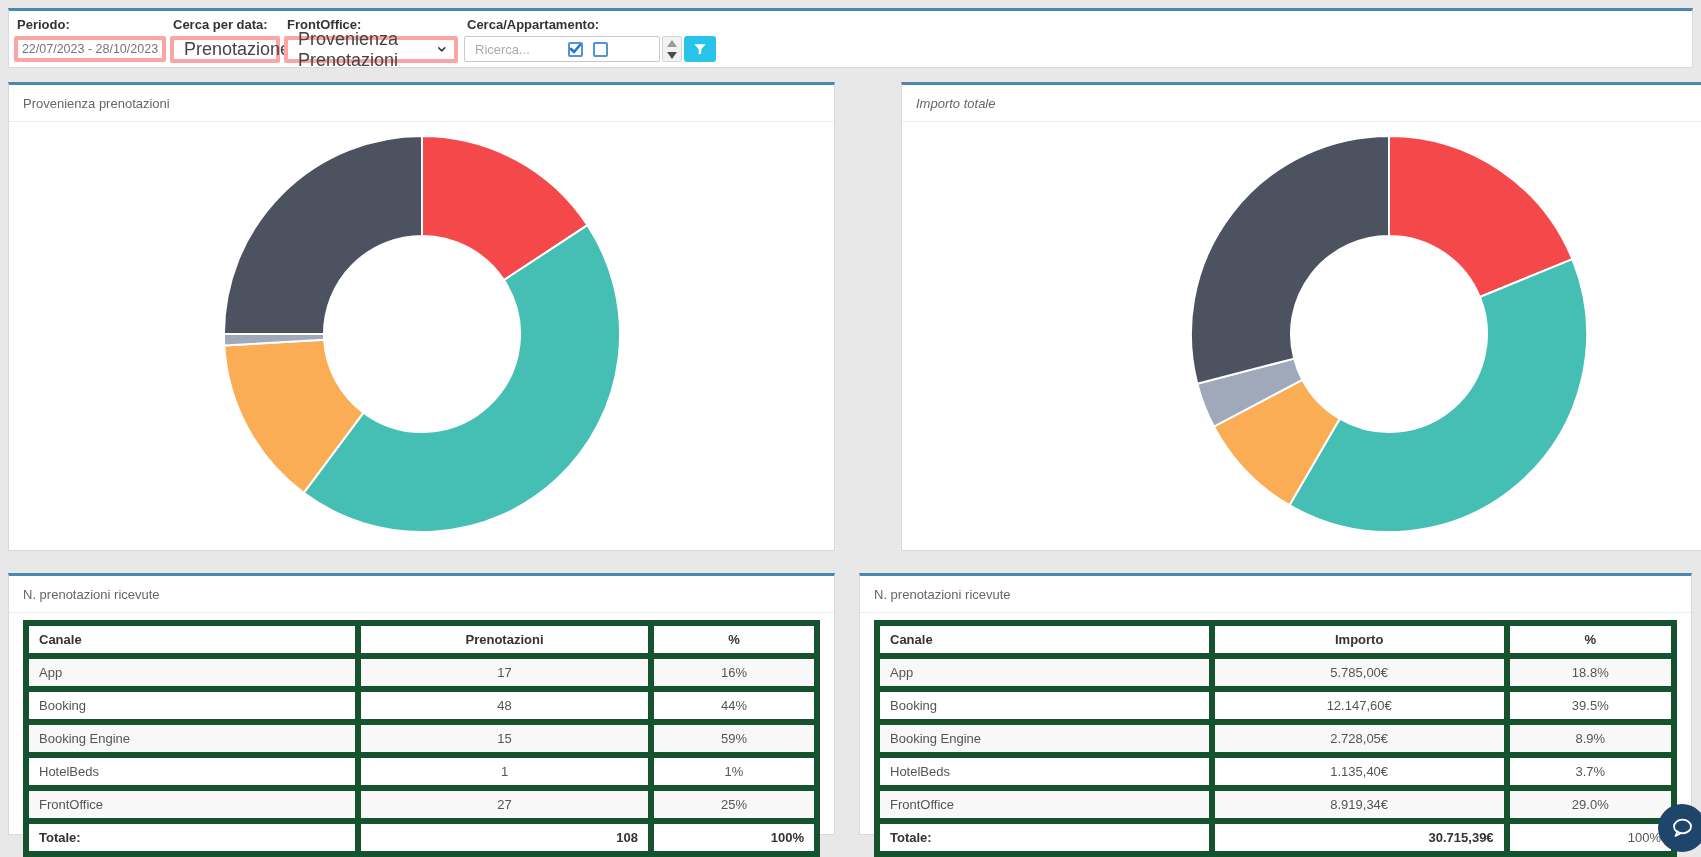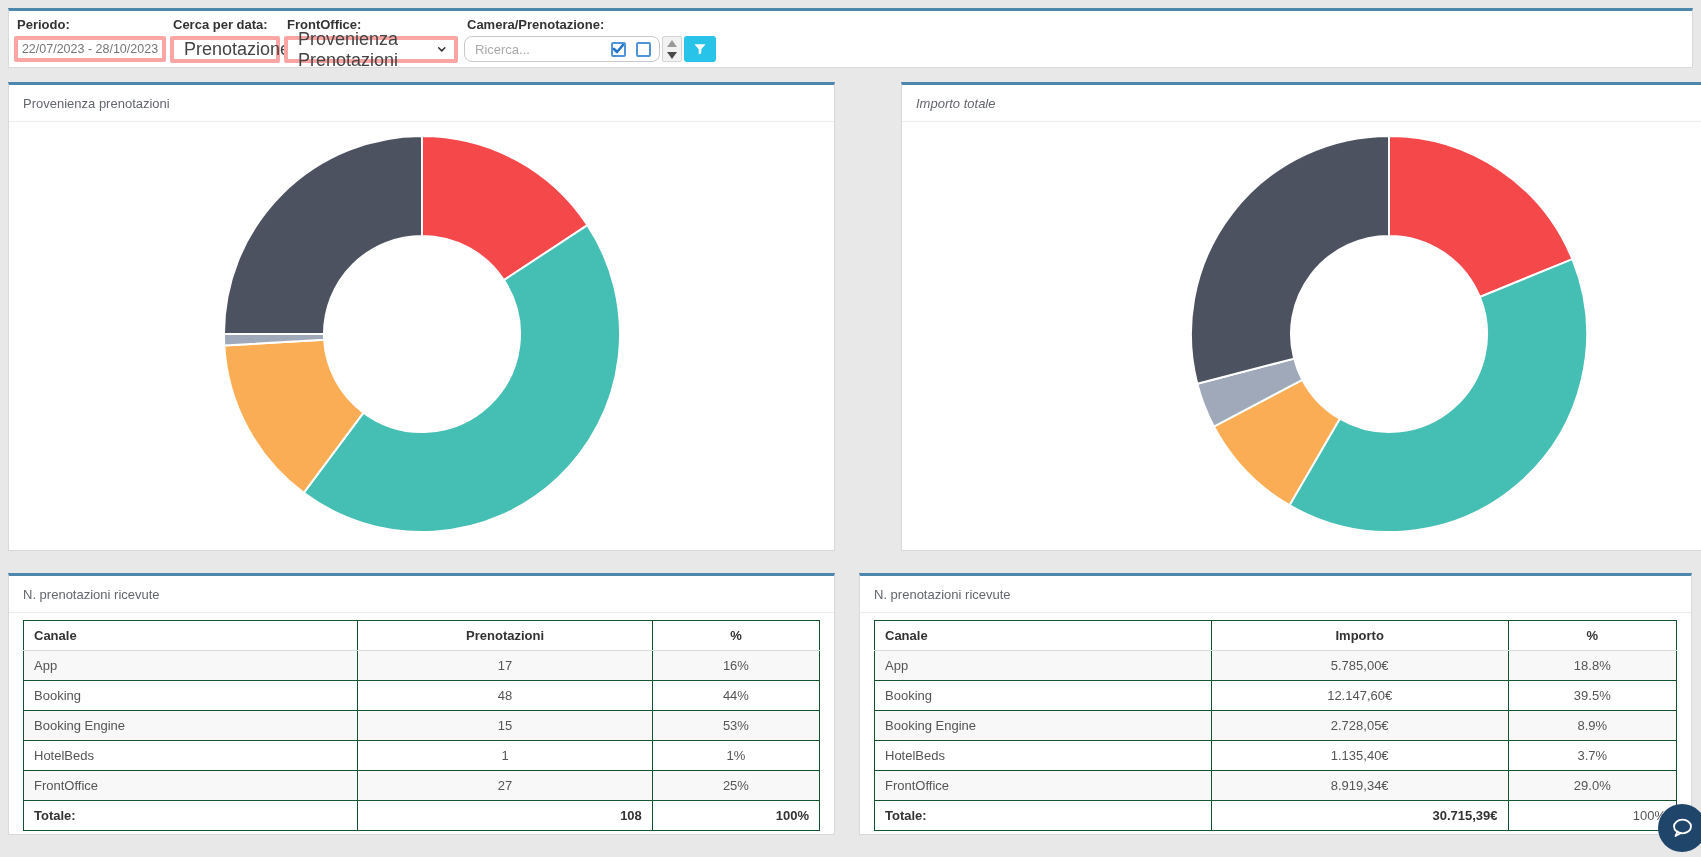--- a/index.html
+++ b/index.html
@@ -20,42 +20,42 @@
   #filter-bar { left:8px; top:8px; width:1685px; height:60px; display:flex; padding:5px 5px; }
   .fgroup { display:flex; flex-direction:column; }
   .fgroup .flabel { font-size:13px; font-weight:bold; color:#333; margin:1px 0 4px 3px; white-space:nowrap; }
   .g1 { width:152px; margin-right:4px; }
   .g2 { width:110px; margin-right:4px; }
   .g3 { width:174px; margin-right:6px; }
   .ctl { height:27px; border:4px solid #fca5a5; border-radius:2px; background:#fff; }
   input.ctl { width:100%; text-align:center; font-size:12.5px; color:#777; font-family:"Liberation Sans",sans-serif; outline:none; }
   .select { display:flex; align-items:center; justify-content:space-between; padding:0 8px 0 10px; font-size:18px; color:#444; cursor:pointer; }
   .g4row { display:flex; align-items:stretch; gap:2px; height:27px; }
-  .searchbox { width:196px; border:1px solid #c9c9c9; border-radius:8px; background:#fff; display:flex; align-items:center; padding:0 8px; justify-content:space-between; }
+  .searchbox { width:196px; border:1px solid #c9c9c9; border-radius:2px; background:#fff; display:flex; align-items:center; padding:0 8px; }
   .searchbox input { border:none; outline:none; width:95px; font-size:13px; color:#777; font-family:"Liberation Sans",sans-serif; }
   .searchbox input::placeholder { color:#aaa; }
   .cbrow { display:flex; gap:10px; align-items:center; }
   .cb { width:15px; height:15px; border:2px solid #4f94d6; border-radius:2px; background:#fff; display:flex; align-items:center; justify-content:center; cursor:pointer; }
   .spinner { width:20px; border:1px solid #d5d5d5; background:#f2f2f2; border-radius:2px; display:flex; flex-direction:column; }
   .spin-btn { flex:1; display:flex; align-items:center; justify-content:center; cursor:pointer; }
   .tri-up { width:0; height:0; border-left:5px solid transparent; border-right:5px solid transparent; border-bottom:7px solid #9a9a9a; }
   .tri-down { width:0; height:0; border-left:5px solid transparent; border-right:5px solid transparent; border-top:7px solid #4a4a4a; }
   .btn-filter { width:32px; background:#27c3e8; border:none; border-radius:3px; display:flex; align-items:center; justify-content:center; cursor:pointer; }
   
   .panel-title { padding:11px 14px 10px 14px; font-size:13px; color:#63676d; border-bottom:1px solid #ececec; }
   #chart-left  { left:8px;   top:82px; width:827px; height:469px; }
   #chart-right { left:901px; top:82px; width:976px; height:469px;font-style:italic; }
   .chart-area { display:flex; justify-content:center; align-items:center; height:calc(100% - 41px); }
   svg.donut { width:406px; height:406px; }
   
   #table-left  { left:8px;   top:573px; width:827px; height:262px; }
   #table-right { left:859px; top:573px; width:833px; height:262px; }
   .table-wrap { padding:7px 14px; }
   table.data { width:100%; border-collapse:collapse; font-size:13px; color:#555; }
-  table.data th, table.data td { border:1px solid #14532d; padding:6px 10px; height:30px; }
+  table.data th, table.data td { border:6px solid #14532d; padding:6px 10px; height:30px; }
   table.data { border:1px solid #e0e0e0; }
   table.data th { color:#333; font-weight:bold; text-align:center; border-bottom:1px solid #dcdcdc; }
   table.data th:first-child { text-align:left; }
   table.data td { text-align:center; }
   table.data td:first-child { text-align:left; }
   table.data tbody tr:nth-child(odd) td { background:#f8f8f8; }
   table.data col.c1 { width:42%; } table.data col.c2 { width:37%; } table.data col.c3 { width:21%; }
   tr.total-row td { font-weight:bold; color:#333; background:#fff !important; border-top:1px solid #dcdcdc;text-align:right; }
   tr.total-row td.normal { font-weight:normal; color:#555; }
   
@@ -81,21 +81,21 @@
   <div class="fgroup g3">
     <span class="flabel">FrontOffice:</span>
     <div class="ctl select">
       <span>Provenienza Prenotazioni</span>
       <svg width="11" height="7" viewBox="0 0 11 7">
           <polyline points="1,1 5.5,5.5 10,1" fill="none" stroke="#333" stroke-width="2.2" stroke-linecap="round" stroke-linejoin="round"></polyline>
         </svg>
     </div>
   </div>
   <div class="fgroup">
-    <span class="flabel">Camera/Prenotazione:</span>
+    <span class="flabel">Cerca/Appartamento:</span>
     <div class="g4row">
       <div class="searchbox">
         <input type="text" placeholder="Ricerca..." style="">
         <span class="cbrow">
           <span class="cb">
             <svg width="11" height="10" viewBox="0 0 11 10">
                 <polyline points="1,5 4,8 10,1" fill="none" stroke="#2276c9" stroke-width="2.6" stroke-linecap="round" stroke-linejoin="round"></polyline>
               </svg>
           </span>
           <span class="cb"></span>
@@ -167,21 +167,21 @@
           <td>16%</td>
         </tr>
         <tr>
           <td>Booking</td>
           <td>48</td>
           <td>44%</td>
         </tr>
         <tr>
           <td>Booking Engine</td>
           <td>15</td>
-          <td>53%</td>
+          <td>59%</td>
         </tr>
         <tr>
           <td>HotelBeds</td>
           <td>1</td>
           <td>1%</td>
         </tr>
         <tr>
           <td>FrontOffice</td>
           <td>27</td>
           <td>25%</td>

